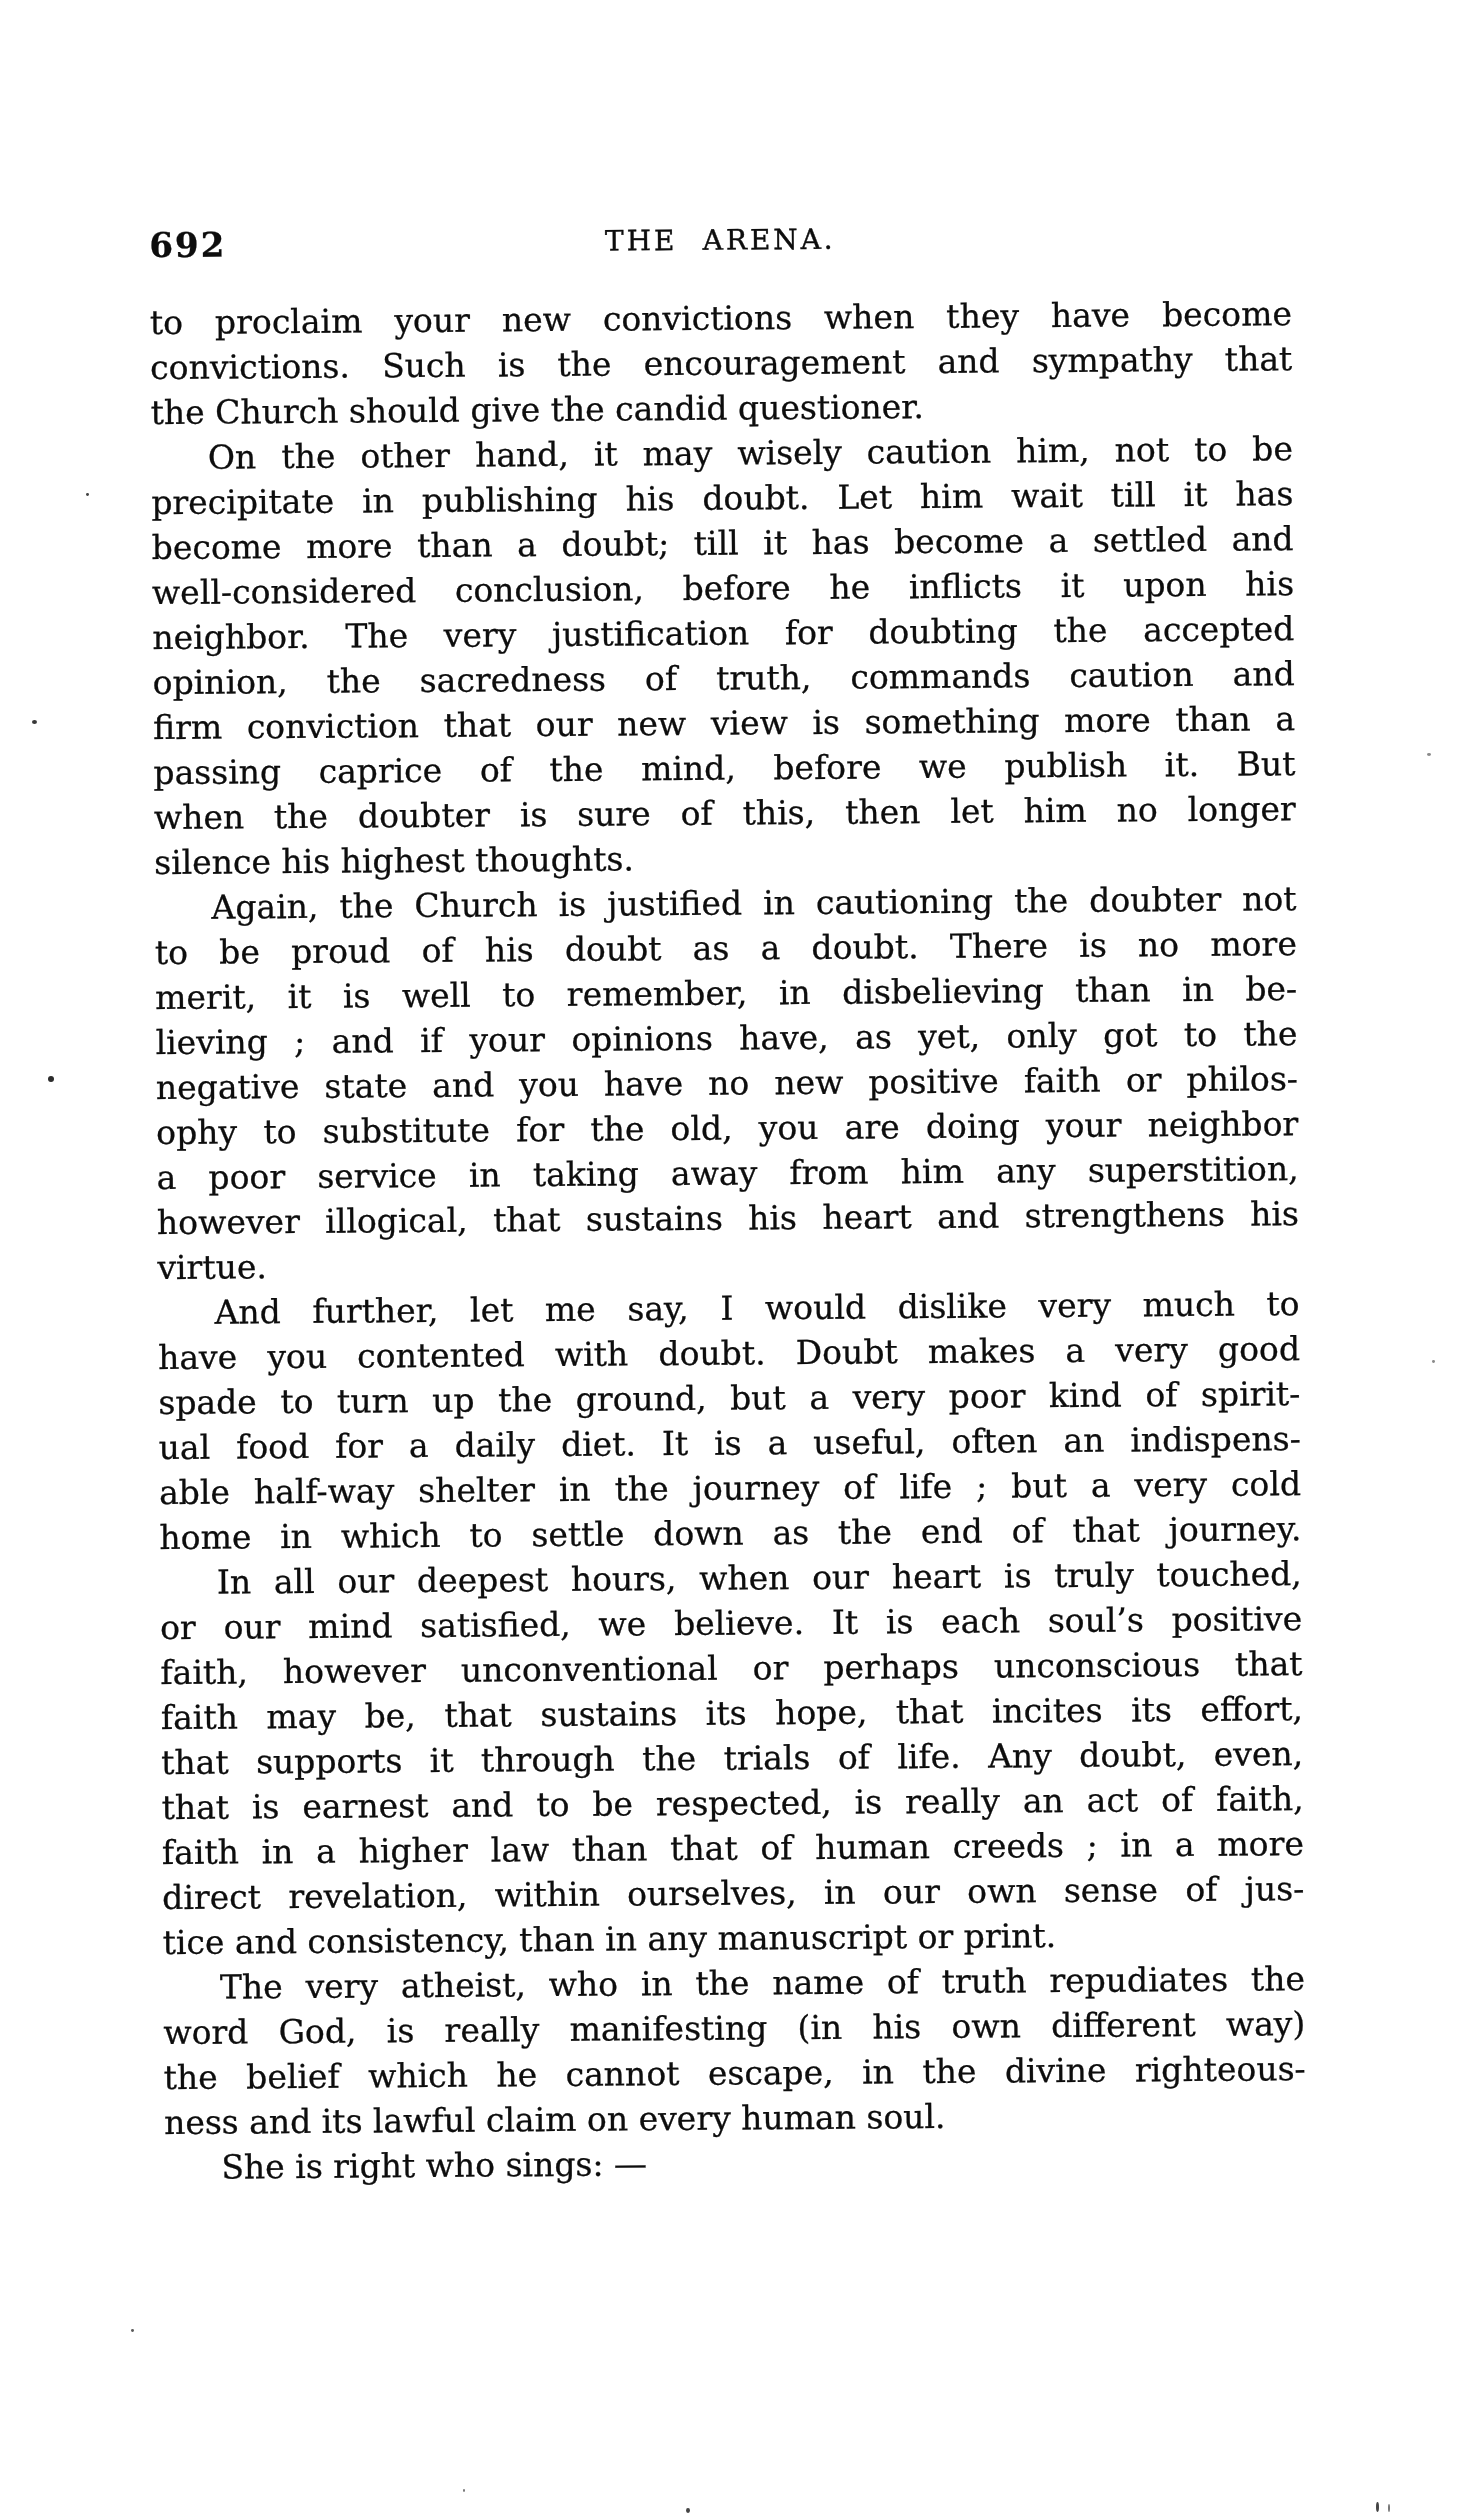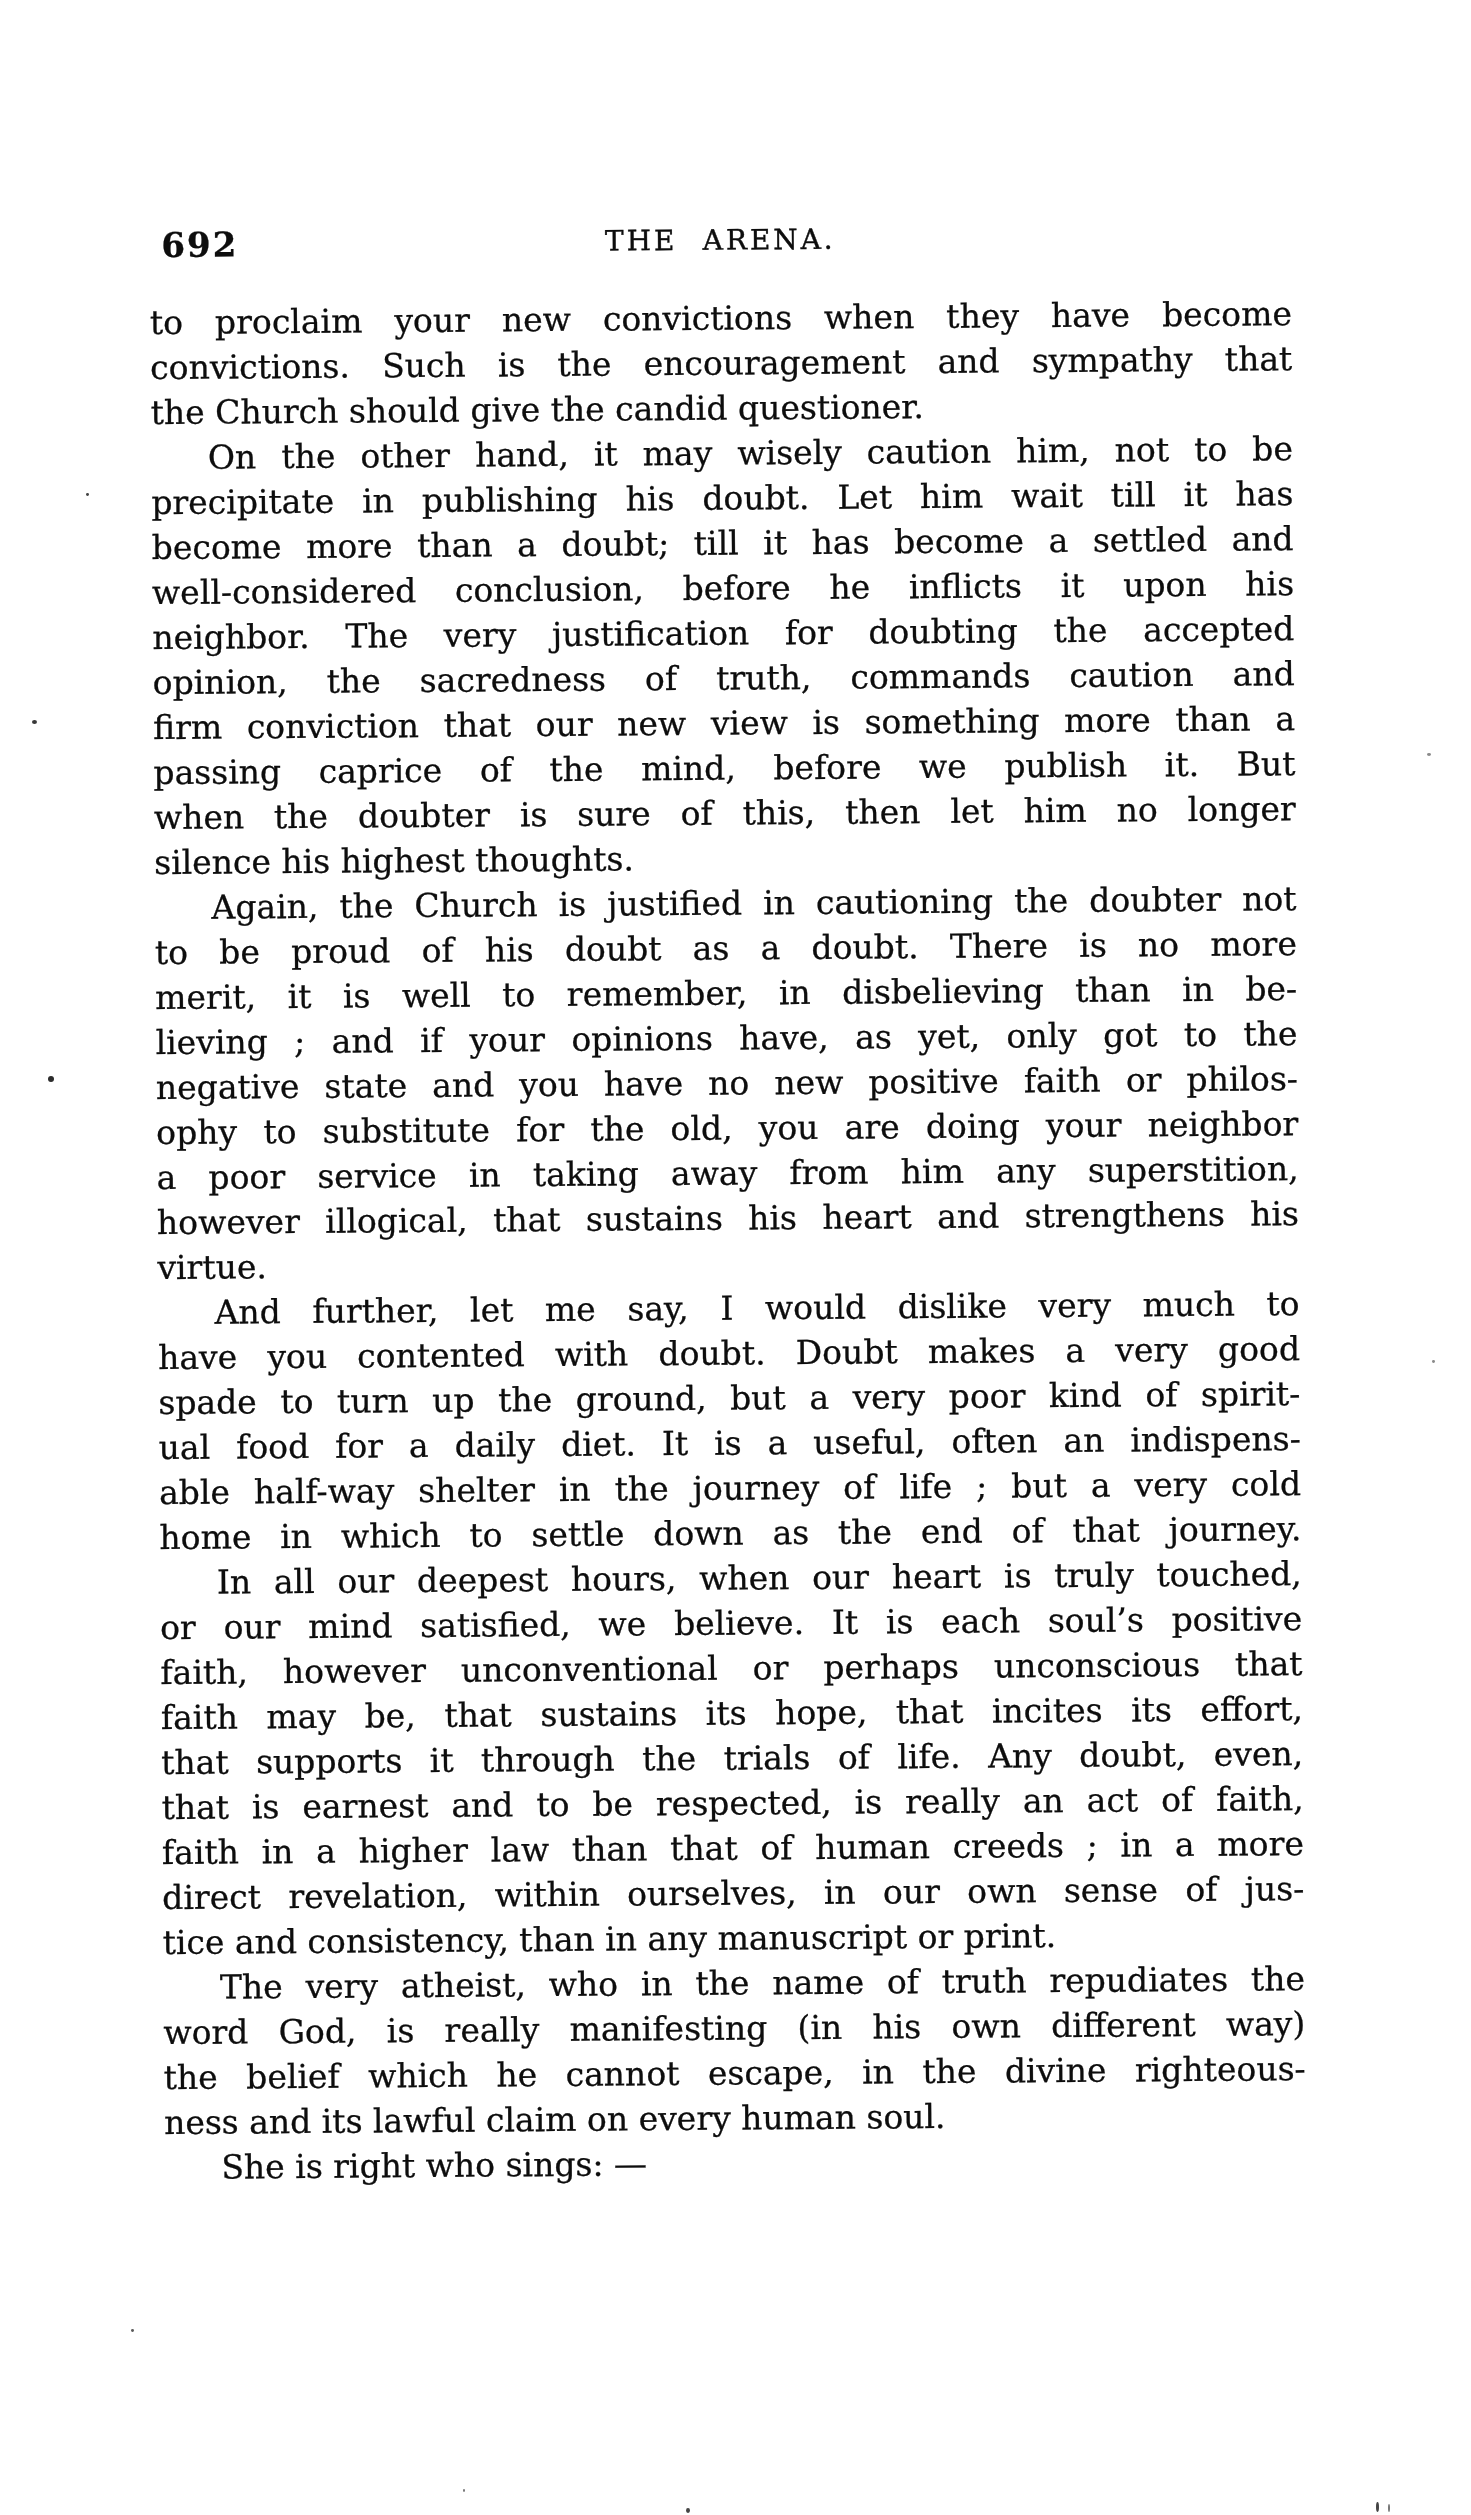--- a/index.html
+++ b/index.html
@@ -24,21 +24,21 @@
   
   .running-head {
     position: absolute;
     top: 225px;
     left: 157px;
     width: 1142px;
     height: 43px;
   }
   .page-number {
     position: absolute;
-    left: 12px;
+    left: 0;
     top: 0;
     font-size: 34px;
     font-weight: bold;
     letter-spacing: 2px;
     -webkit-text-stroke: 0.3px currentColor;
   }
   .running-title {
     position: absolute;
     left: 0;
     right: 0;

